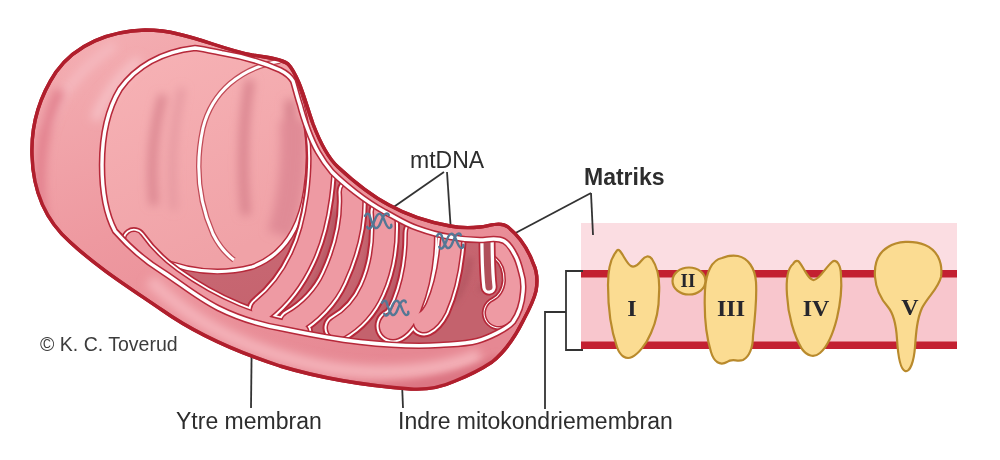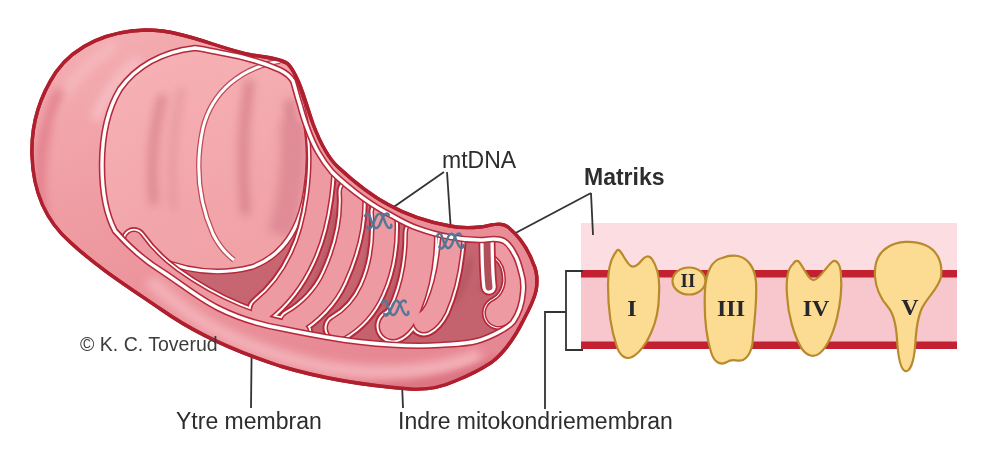--- a/index.html
+++ b/index.html
@@ -380,18 +380,18 @@
       <path d="M-13,-5 C-12,-7.5 -9.5,-8.3 -8.5,-5.8 C-7,-1 -5.5,4.5 -3.2,6.5 C-1,8.3 1.2,5.5 2.6,1.5 C4,-2.5 5.6,-6.5 8.2,-7.4 C9.6,-7.9 10.6,-7 10.8,-5.8"></path>
       <path d="M-10.8,5.8 C-10.4,7.3 -9.2,8 -7.8,7.2 C-5.6,5.8 -4.2,1.5 -2.8,-2 C-1.4,-5.6 0.4,-8 2.4,-7.2 C4.6,-6.2 6,-1.5 7.6,2.4 C9,5.8 10.8,7.8 12.4,6.8 C13.4,6.2 13.6,5 13.2,3.8"></path>
     </g>
     <g transform="translate(395,308)">
       <path d="M-13,-5 C-12,-7.5 -9.5,-8.3 -8.5,-5.8 C-7,-1 -5.5,4.5 -3.2,6.5 C-1,8.3 1.2,5.5 2.6,1.5 C4,-2.5 5.6,-6.5 8.2,-7.4 C9.6,-7.9 10.6,-7 10.8,-5.8"></path>
       <path d="M-10.8,5.8 C-10.4,7.3 -9.2,8 -7.8,7.2 C-5.6,5.8 -4.2,1.5 -2.8,-2 C-1.4,-5.6 0.4,-8 2.4,-7.2 C4.6,-6.2 6,-1.5 7.6,2.4 C9,5.8 10.8,7.8 12.4,6.8 C13.4,6.2 13.6,5 13.2,3.8"></path>
     </g>
   </g>
 </svg>
 
-<div style="position:absolute;left:410px;top:148px;font-size:23px;line-height:24px;color:#2d2d2d;margin-left:32px;">mtDNA</div>
+<div style="position:absolute;left:410px;top:148px;font-size:23px;line-height:24px;color:#2d2d2d;">mtDNA</div>
 <div style="position:absolute;left:584px;top:165px;font-size:23px;line-height:24px;color:#2d2d2d;font-weight:bold;">Matriks</div>
 <div style="position:absolute;left:398px;top:409px;font-size:23px;line-height:24px;color:#2d2d2d;">Indre mitokondriemembran</div>
 <div style="position:absolute;left:176px;top:409px;font-size:23px;line-height:24px;color:#2d2d2d;">Ytre membran</div>
-<div style="position:absolute;left:40px;top:334px;font-size:19.5px;line-height:21px;color:#3c3c3c;margin-left:40px;">© K. C. Toverud</div>
+<div style="position:absolute;left:40px;top:334px;font-size:19.5px;line-height:21px;color:#3c3c3c;">© K. C. Toverud</div>
 </div>
 
 </body></html>

